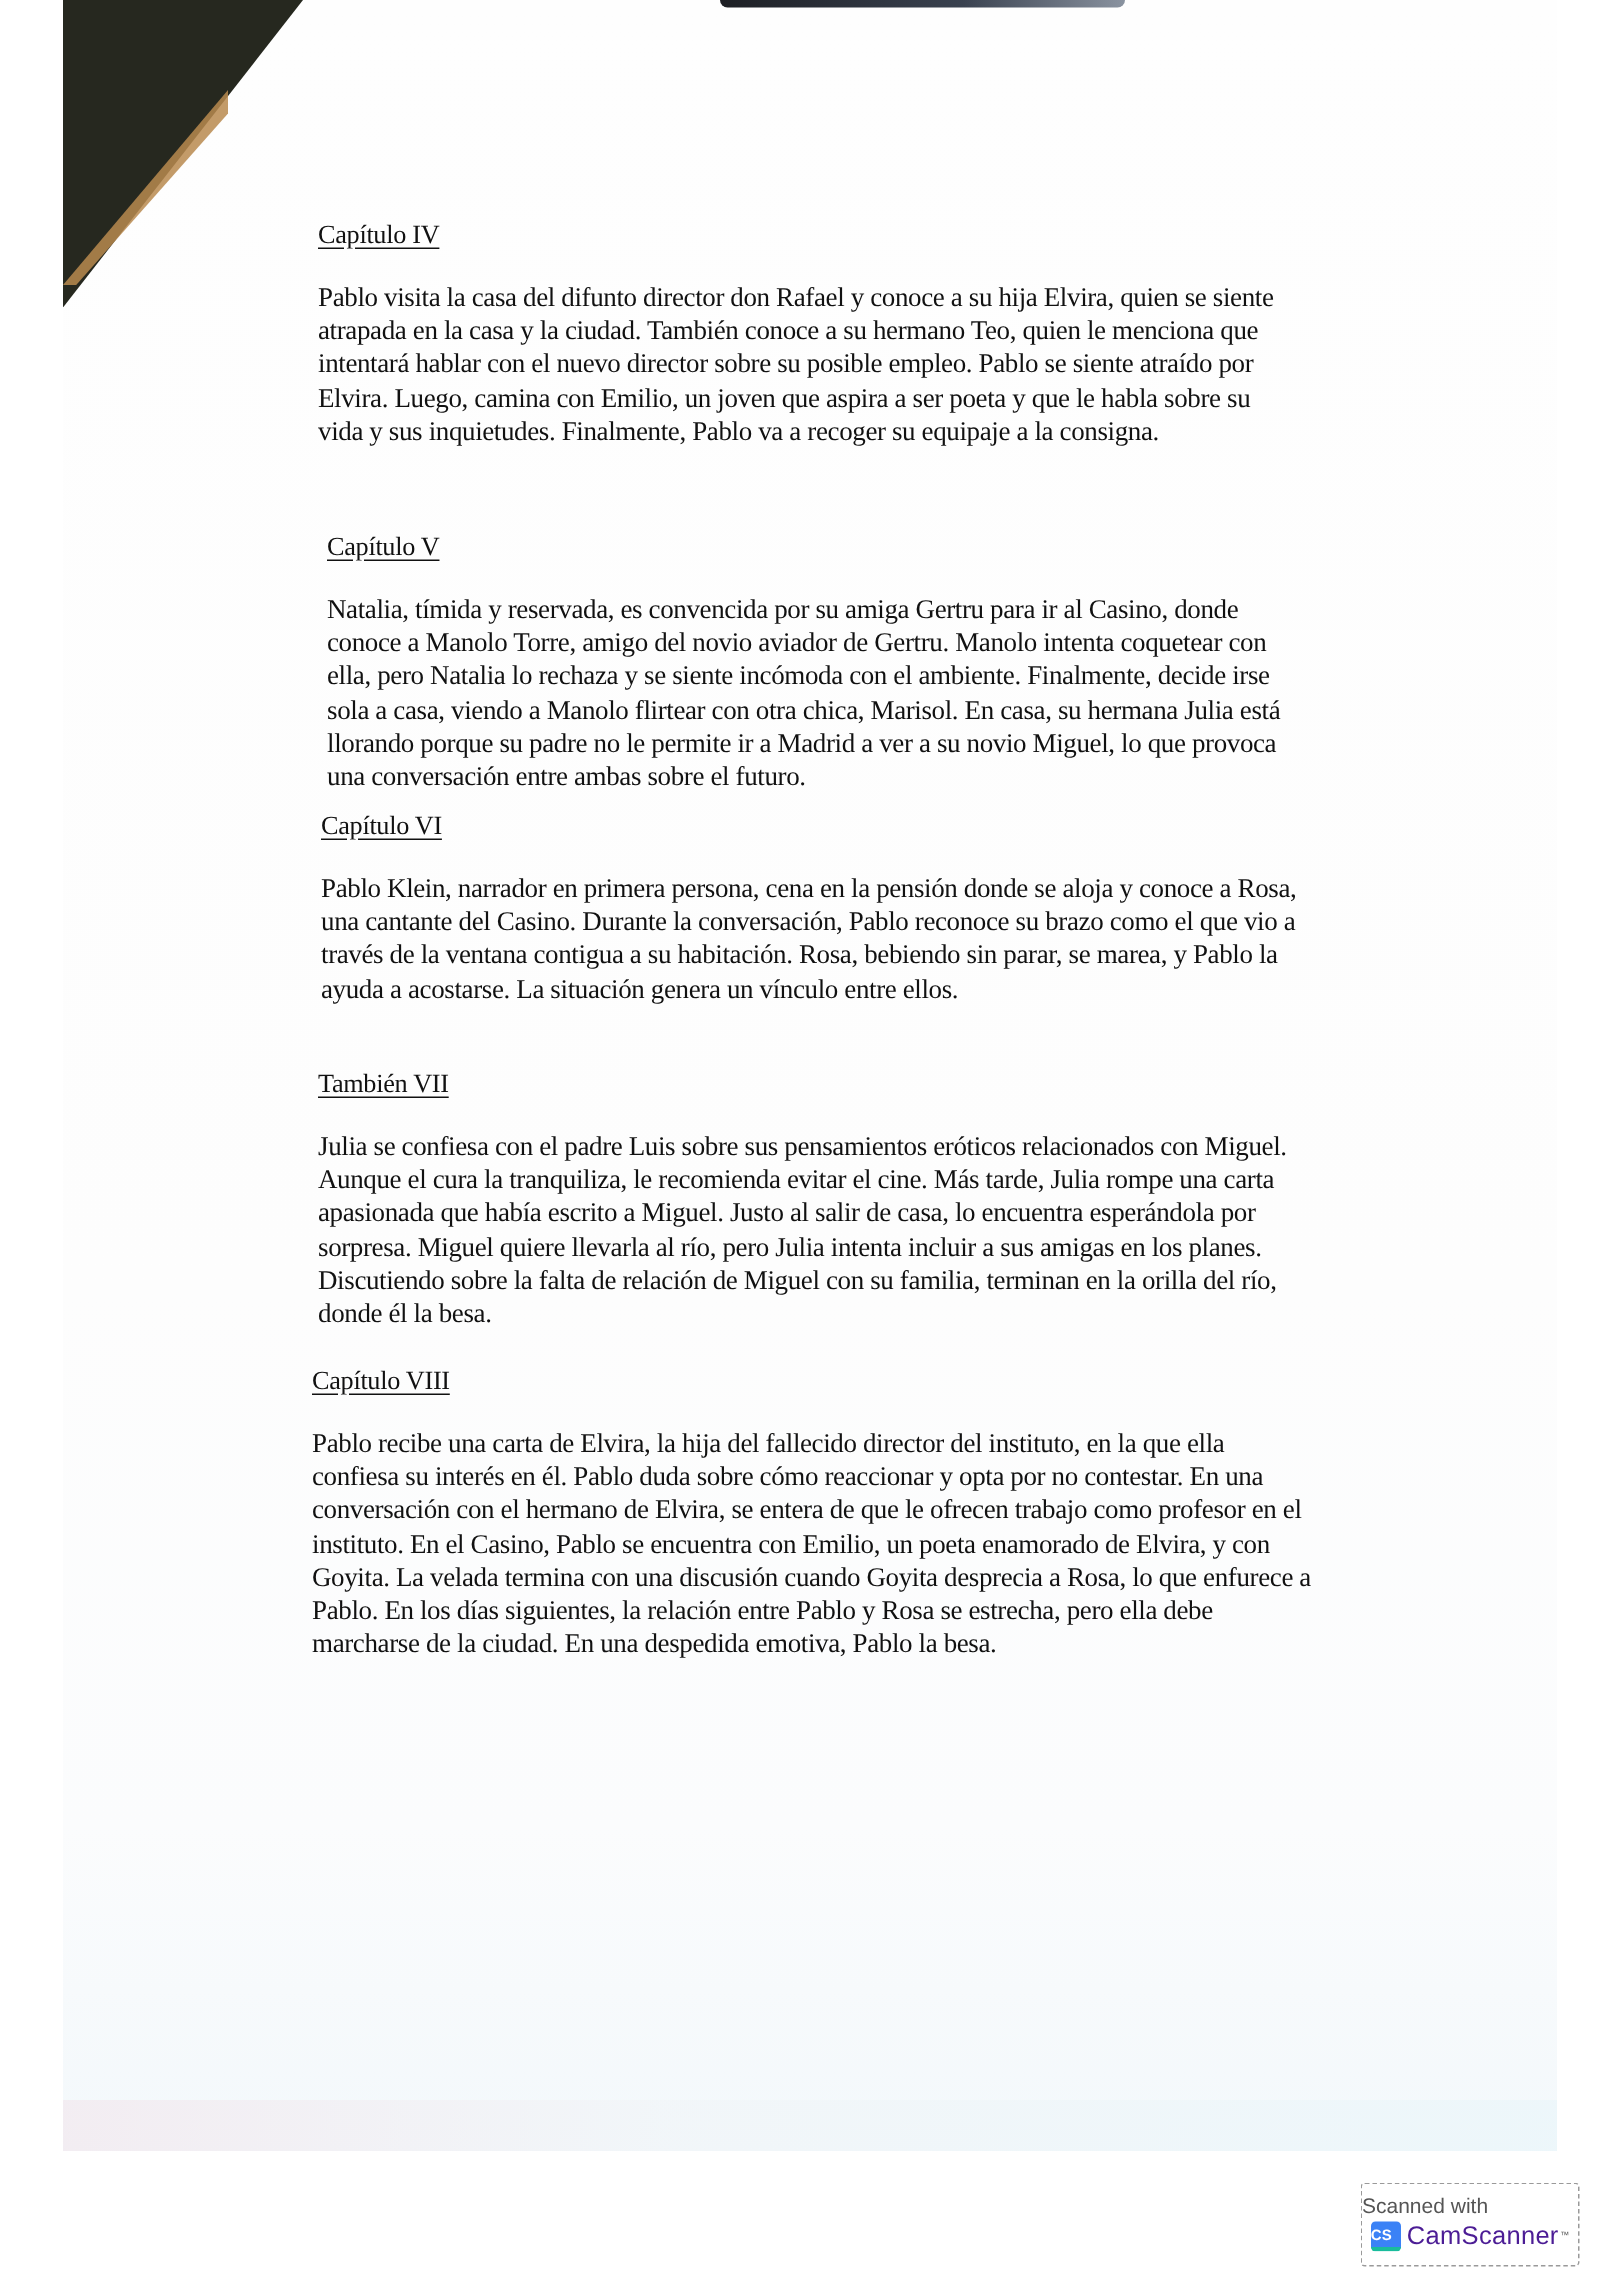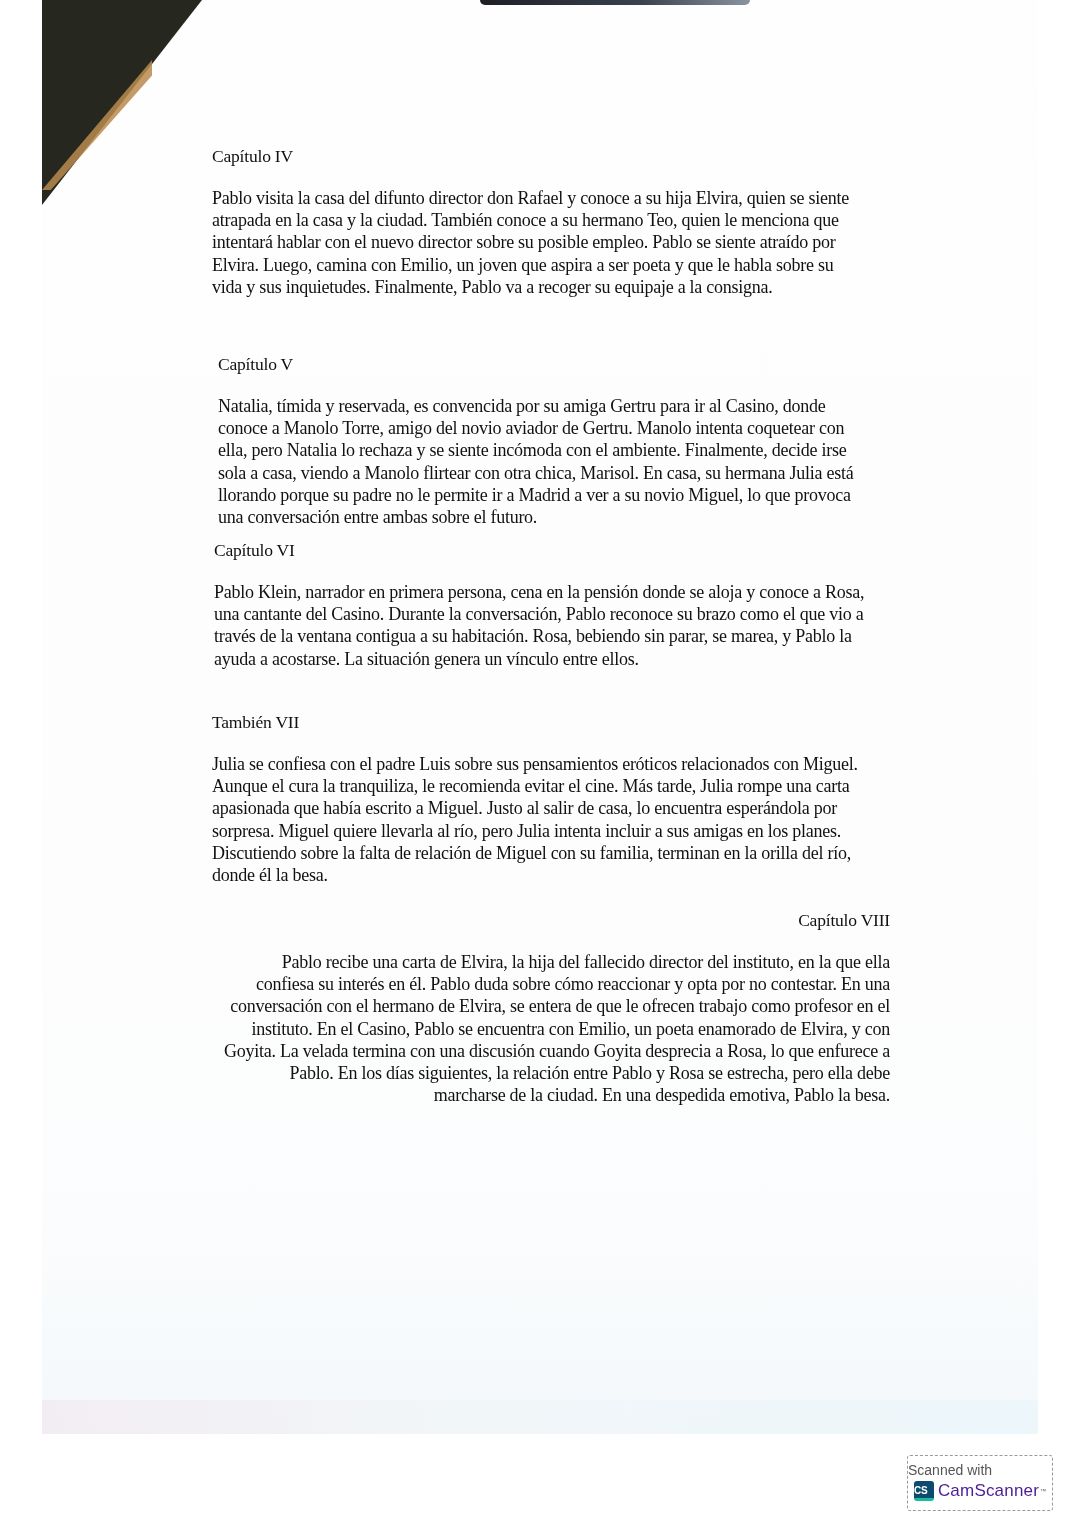--- a/index.html
+++ b/index.html
@@ -70,39 +70,40 @@
       width: 670px;
       font-family: "Liberation Serif", "DejaVu Serif", serif;
       color: #111111;
     }
     .chapter {
       margin: 0;
     }
     .chapter-title {
       display: inline-block;
       font-size: 17.5px;
+      text-decoration: underline;
       text-underline-offset: 3px;
       margin: 0 0 20px 0;
       letter-spacing: -0.2px;
     }
     .chapter-text {
       font-size: 18px;
       line-height: 22.2px;
       margin: 0 0 16px 0;
       letter-spacing: -0.25px;
     }
     #ch4 { position: absolute; top: 0; left: 4px; }
     #ch4 .chapter-text { width: 655px; }
     #ch5 { position: absolute; top: 208px; left: 10px; }
     #ch5 .chapter-text { width: 650px; }
     #ch6 { position: absolute; top: 394px; left: 6px; }
     #ch6 .chapter-text { width: 655px; }
     #ch7 { position: absolute; top: 566px; left: 4px; }
     #ch7 .chapter-text { width: 655px; }
-    #ch8 { position: absolute; top: 764px; left: 12px; text-align: right; }
+    #ch8 { position: absolute; top: 764px; left: 0px; }
     #ch8 .chapter-text { width: 670px; }
 
     .watermark {
       position: absolute;
       left: 907px;
       top: 1455px;
       width: 144px;
       height: 54px;
       border: 1px dashed #9a9a9a;
       border-radius: 3px;
@@ -118,21 +119,21 @@
     }
     .wm-line2 {
       display: flex;
       align-items: center;
       justify-content: center;
       margin-top: 3px;
     }
     .cs-logo {
       width: 20px;
       height: 20px;
-      background: #0c4a6e;
+      background: #3b82f6;
       border-radius: 3px;
       border-bottom: 3px solid #19bc9c;
       color: #ffffff;
       font-size: 10px;
       font-weight: bold;
       line-height: 20px;
       margin-right: 4px;
       box-sizing: border-box;
     }
     .wm-brand {

